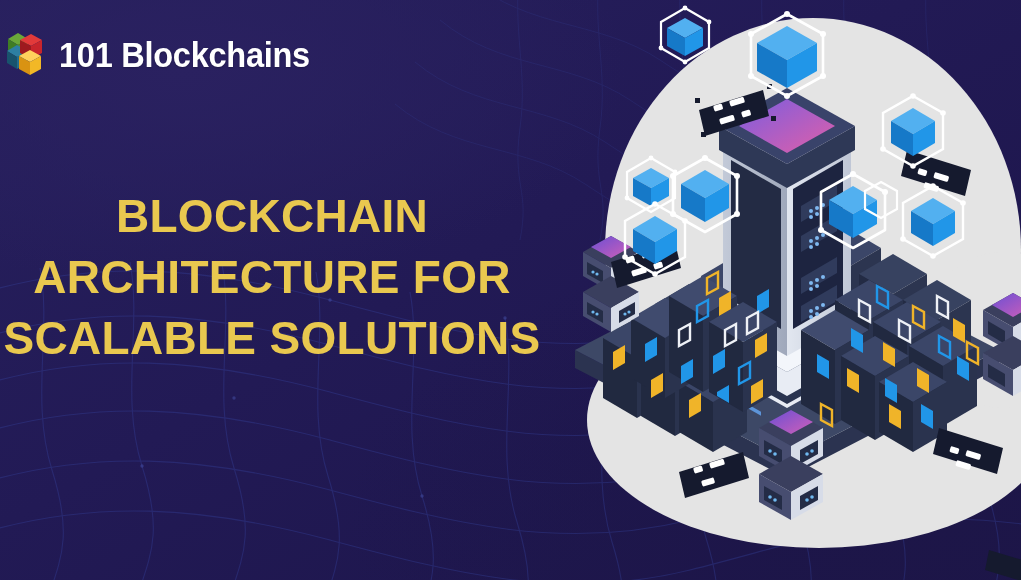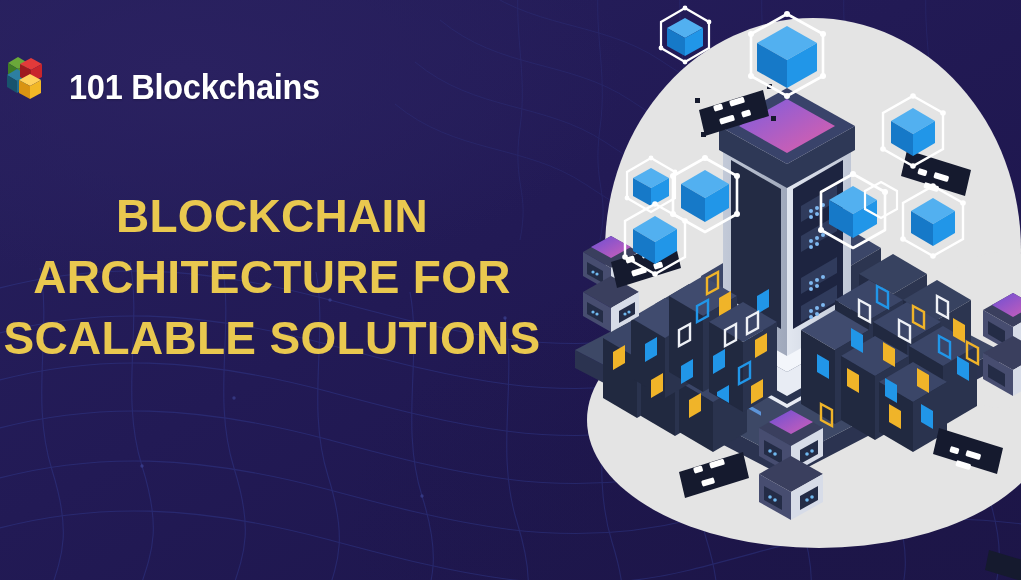--- a/index.html
+++ b/index.html
@@ -19,23 +19,22 @@
       radial-gradient(ellipse 70% 60% at 18% 12%, #2a2160 0%, rgba(42,33,96,0) 62%),
       radial-gradient(ellipse 90% 80% at 92% 90%, #1d1648 0%, rgba(29,22,72,0) 65%),
       linear-gradient(150deg,#27205e 0%, #221a55 45%, #1b1448 100%);
   }
   .bg-mesh{position:absolute;inset:0;opacity:.55;}
   .bg-mesh-2{position:absolute;inset:0;opacity:.38;}
 
   
   .logo{
     position:absolute;left:6px;top:28px;
-    display:flex;align-items:flex-end;gap:19px;
+    display:flex;align-items:center;gap:9px;
     z-index:40;
-    margin-top:24px;
   }
   .logo-mark{width:44px;height:52px;flex:0 0 auto;}
   .logo-text{
     color:#ffffff;
     font-size:35px;
     font-weight:700;
     letter-spacing:-0.3px;
     line-height:1;
     transform:scaleX(.93);
     transform-origin:left center;

